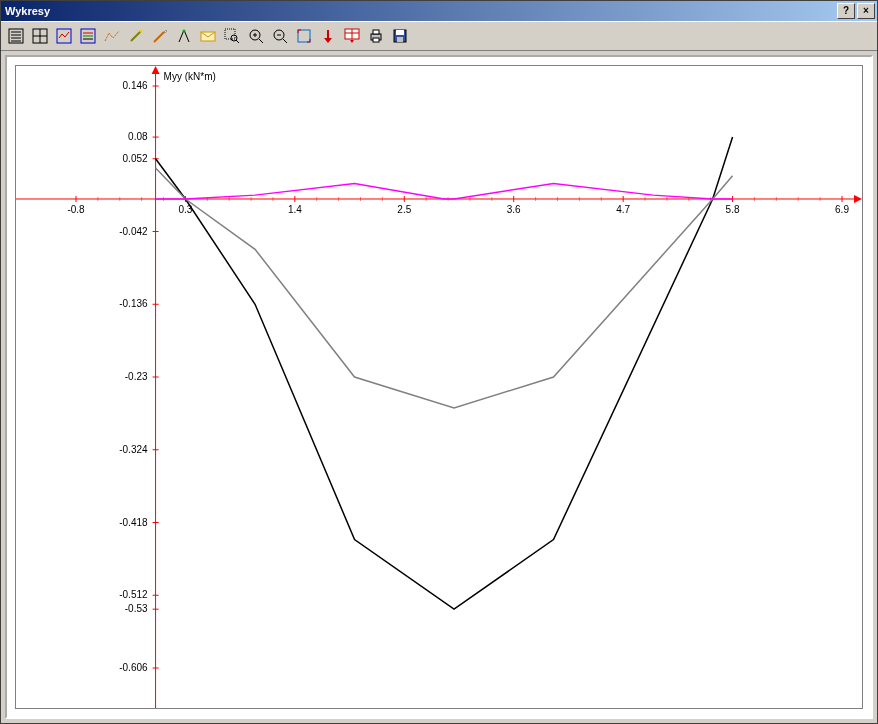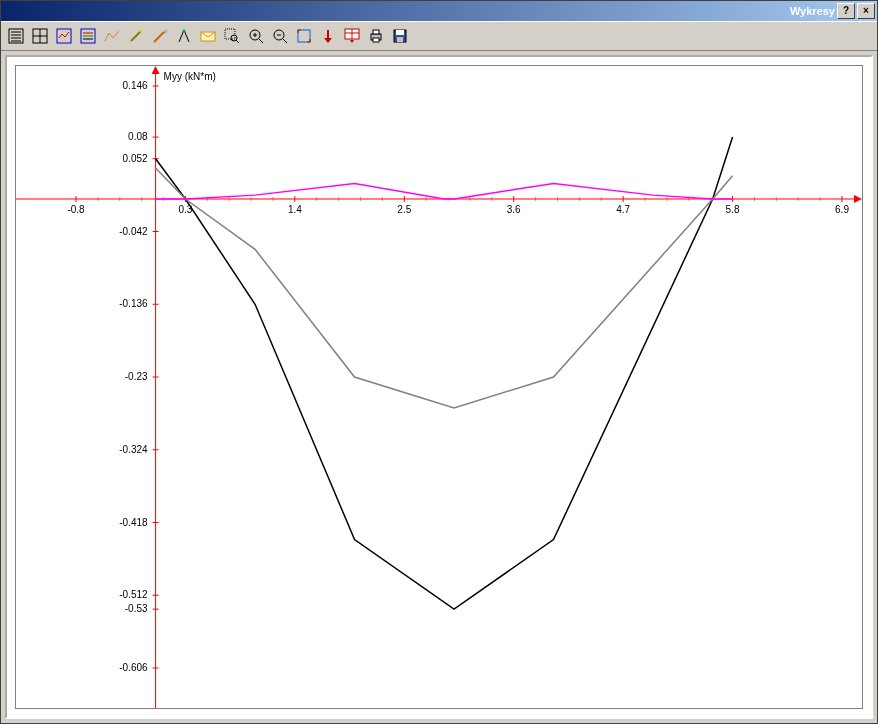--- a/index.html
+++ b/index.html
@@ -24,21 +24,21 @@
   .titlebar {
     height: 20px;
     background: linear-gradient(to right, #0a246a 0%, #a6caf0 100%);
     display: flex;
     align-items: center;
     padding: 0 2px 0 4px;
     color: #fff;
     font-weight: bold;
     font-size: 11px;
   }
-  .titlebar .title-text { flex: 1 1 auto; text-align: right; }
+  .titlebar .title-text { flex: 1 1 auto; }
   .titlebar .win-btn {
     width: 16px; height: 14px;
     background: #d4d0c8;
     border: 1px solid #fff;
     border-right-color: #404040;
     border-bottom-color: #404040;
     margin-left: 2px;
     display: flex; align-items: center; justify-content: center;
     color: #000;
     font-size: 10px;

